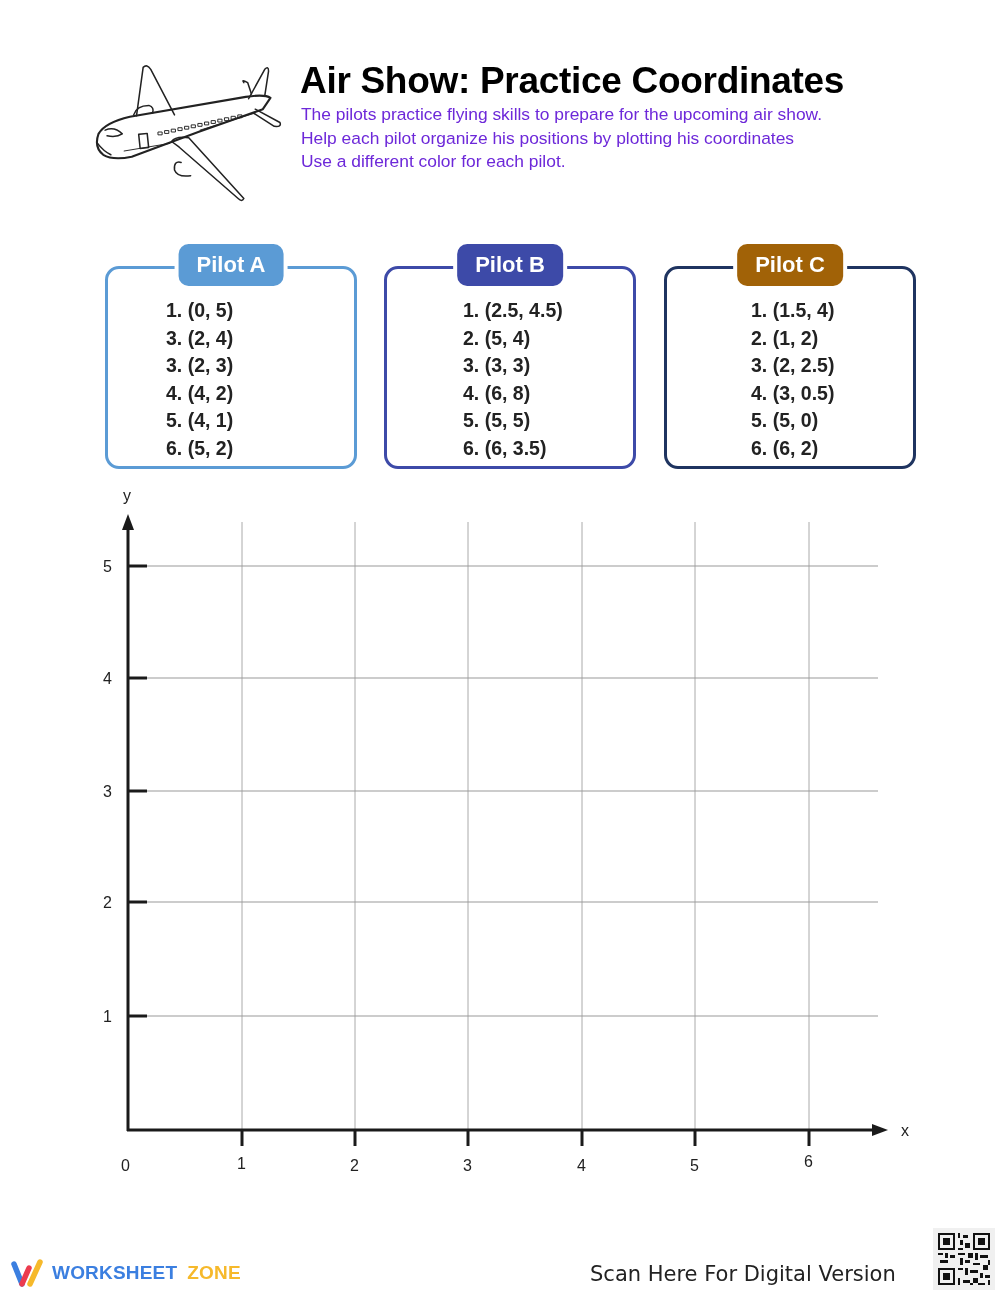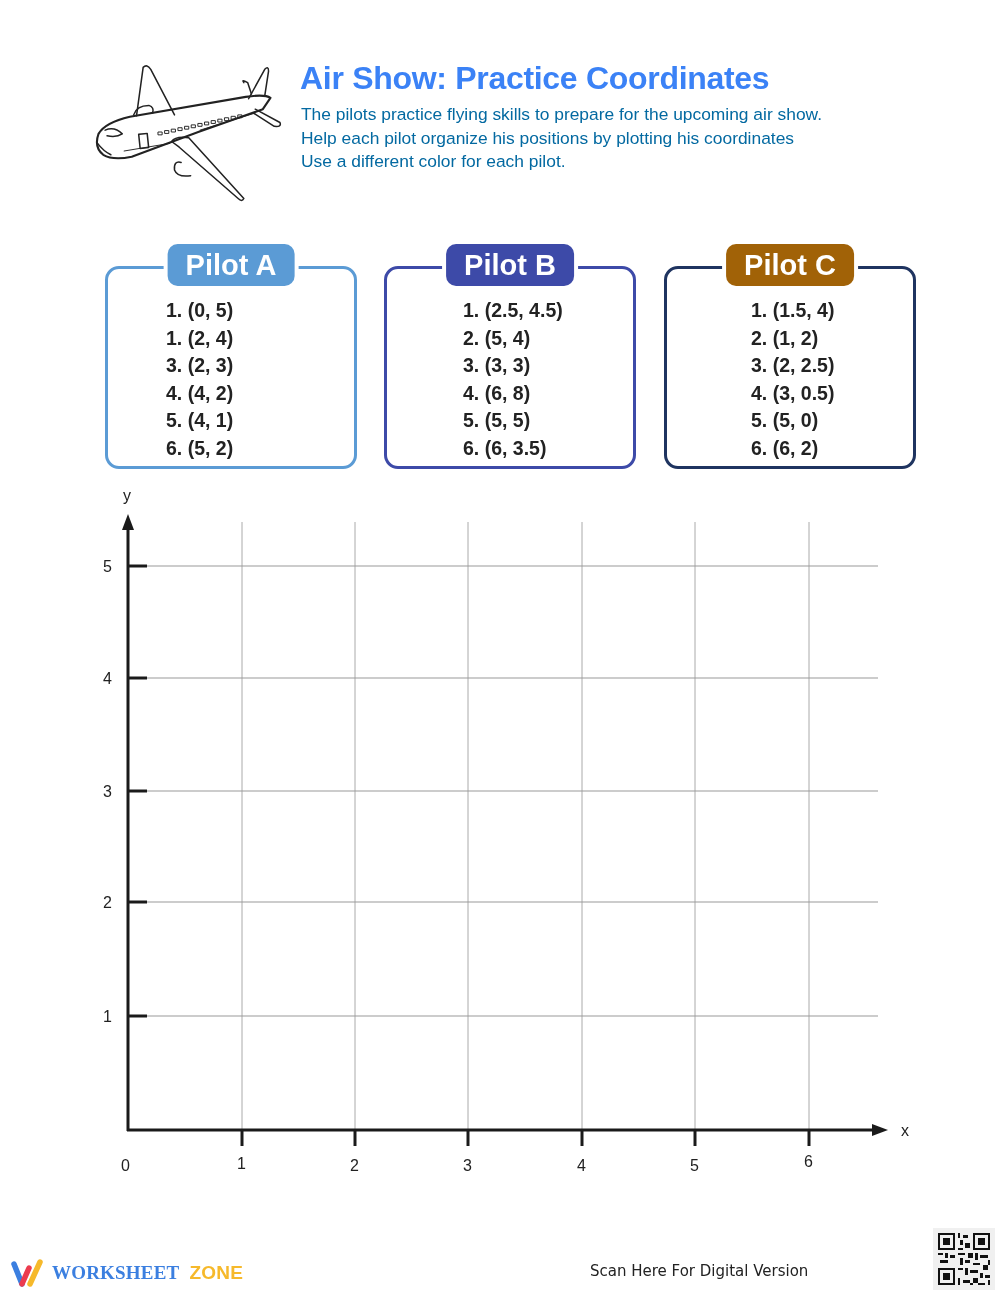--- a/index.html
+++ b/index.html
@@ -3,48 +3,48 @@
 <meta charset="utf-8">
 <style>
   html, body { margin: 0; padding: 0; background: #ffffff; }
   body { width: 1000px; height: 1294px; position: relative; overflow: hidden;
          font-family: "DejaVu Sans", sans-serif; color: #222; }
   .abs { position: absolute; }
 
   
   #airplane { left: 84px; top: 56px; width: 200px; height: 152px; }
   #title { left: 300px; top: 60px; font-family: "Liberation Sans", sans-serif;
-           font-weight: bold; font-size: 32px; color: #3b82f6; letter-spacing: -0.3px;
+           font-weight: bold; font-size: 37px; color: #000000; letter-spacing: -0.3px;
            white-space: nowrap; }
   #intro { left: 301px; top: 103px; width: 600px; font-family: "Liberation Sans", sans-serif;
-           font-size: 17.4px; line-height: 23.5px; color: #0369a1; }
+           font-size: 17.4px; line-height: 23.5px; color: #6d28d9; }
   #intro div { white-space: nowrap; }
 
   
   .card { position: absolute; top: 266px; width: 252px; height: 203px;
           border: 3px solid; border-radius: 14px; box-sizing: border-box; background: #fff; }
   .card-tab { position: absolute; top: -25px; left: 50%; transform: translateX(-50%);
               height: 42px; border-radius: 10px; color: #fff; font-family: "Liberation Sans", sans-serif;
-              font-weight: bold; font-size: 29px; line-height: 42px; text-align: center; padding: 0 18px;
+              font-weight: bold; font-size: 22px; line-height: 42px; text-align: center; padding: 0 18px;
               white-space: nowrap; box-shadow: 0 0 0 4px #fff; }
   .coords { position: absolute; top: 28px; font-family: "Liberation Sans", sans-serif;
             font-weight: bold; font-size: 19.5px; line-height: 27.5px; color: #222; }
   .coords div { white-space: nowrap; }
 
   
   #grid-svg { left: 0; top: 480px; width: 1000px; height: 720px; }
   .ax-label { font-family: "Liberation Sans", sans-serif; font-size: 16px; fill: #222; }
 
   
   #logo { left: 10px; top: 1257px; height: 32px; display: flex; align-items: center; }
-  #logo-word-1 { font-family: Liberation Serif, serif; font-weight: bold; font-size: 19px;
+  #logo-word-1 { font-family: Liberation Sans, sans-serif; font-weight: bold; font-size: 19px;
                  color: #3b7fe0; margin-left: 6px; letter-spacing: 0.2px; }
   #logo-word-2 { font-family: "Liberation Sans", sans-serif; font-weight: bold; font-size: 19px;
                  color: #f6b92b; margin-left: 10px; letter-spacing: 0.2px; }
-  #scan-text { left: 590px; top: 1262px; font-family: "DejaVu Sans", sans-serif; font-size: 15px;
+  #scan-text { left: 590px; top: 1262px; font-family: "DejaVu Sans", sans-serif; font-size: 21px;
                color: #222; white-space: nowrap; }
   #qr { left: 933px; top: 1228px; width: 62px; height: 62px; background: #f0f0f0; }
 </style>
 </head>
 <body>
 
 <svg id="airplane" class="abs" viewBox="0 0 210 160" xmlns="http://www.w3.org/2000/svg" fill="none" stroke="#222" stroke-width="1.6" stroke-linejoin="round" stroke-linecap="round">
 
   <path d="M55 63 L62 12 Q66 8 70 14 L95 62"></path>
 
@@ -89,21 +89,21 @@
 <div id="intro" class="abs">
   <div>The pilots practice flying skills to prepare for the upcoming air show.</div>
   <div>Help each pilot organize his positions by plotting his coordinates</div>
   <div>Use a different color for each pilot.</div>
 </div>
 
 <div class="card" style="left:105px; border-color:#5b9bd5;">
   <div class="card-tab" style="background:#5b9bd5;">Pilot A</div>
   <div class="coords" style="left:58px;">
     <div>1. (0, 5)</div>
-    <div>1. (2, 4)</div>
+    <div>3. (2, 4)</div>
     <div>3. (2, 3)</div>
     <div>4. (4, 2)</div>
     <div>5. (4, 1)</div>
     <div>6. (5, 2)</div>
   </div>
 </div>
 
 <div class="card" style="left:384px; border-color:#3d4aa8;">
   <div class="card-tab" style="background:#3d4aa8;">Pilot B</div>
   <div class="coords" style="left:76px;">

